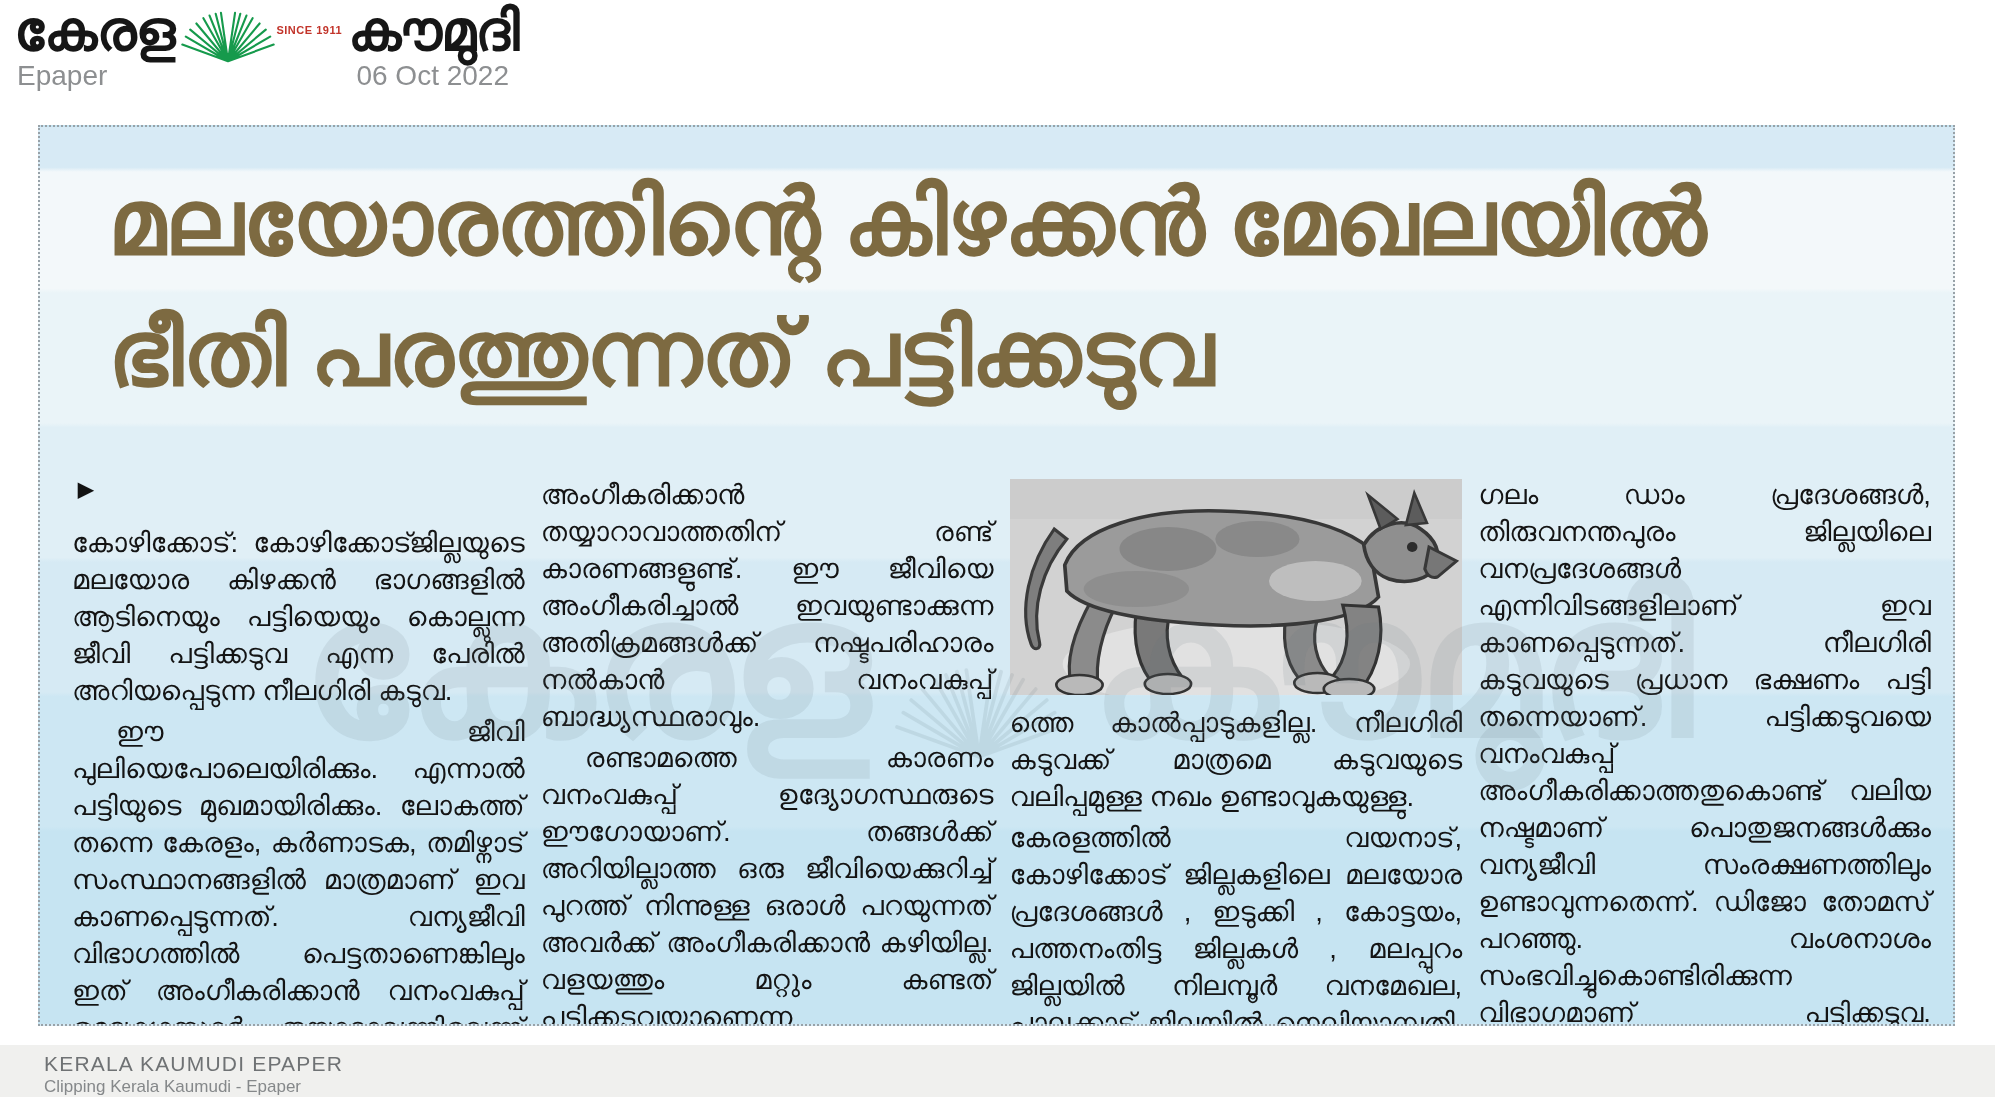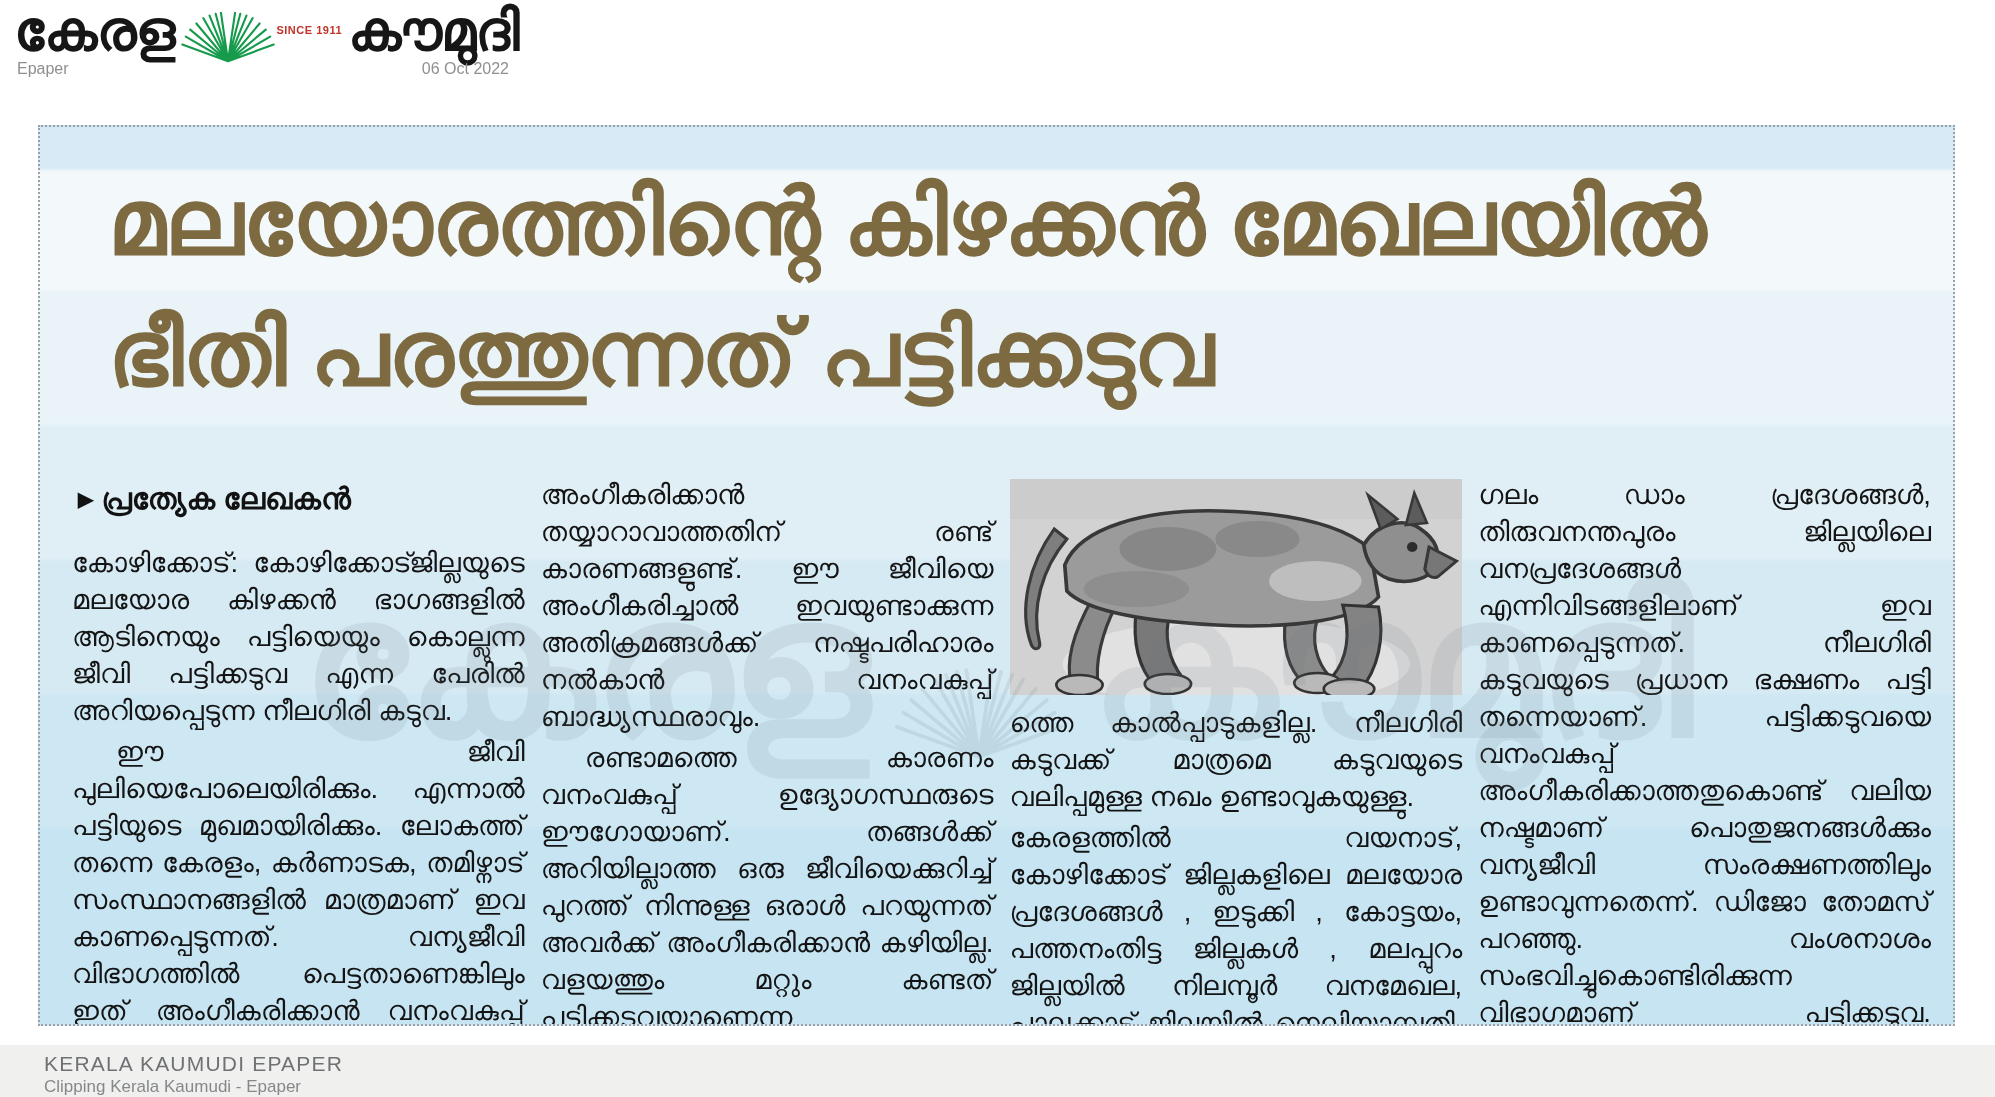--- a/index.html
+++ b/index.html
@@ -24,21 +24,21 @@
     display:flex; flex-direction:row; align-items:center;
     margin:0 2px -2px 2px;
   }
   .since-label {
     font-size:11px; font-weight:700; color:#c2342a;
     letter-spacing:.5px; margin-top:-8px; white-space:nowrap;
   }
   .meta-row {
     position:absolute; left:17px; top:60px; width:492px;
     display:flex; justify-content:space-between;
-    font-size:16px; color:#8d8f91;
+    font-size:28px; color:#8d8f91;
   }
 
   
   .clipping {
     position:absolute; left:38px; top:125px;
     width:1917px; height:901px;
     border:2px dotted #98a2a8;
     background:linear-gradient(180deg,
       #d7eaf5 0%, #d7eaf5 4.5%,
       #f3f8fa 5%, #f3f8fa 18%,
@@ -134,21 +134,20 @@
   <div class="headline">
     <div>മലയോരത്തിന്റെ കിഴക്കൻ മേഖലയിൽ</div>
     <div>ഭീതി പരത്തുന്നത് പട്ടിക്കടുവ</div>
   </div>
 
   <div class="columns">
 
     <div class="col">
       <div class="byline">
         <span class="byline-marker">▶</span>
-        <span>പ്രത്യേക ലേഖകൻ</span>
       </div>
       <p>കോഴിക്കോട്: കോഴിക്കോട്ജില്ലയുടെ മലയോര കിഴക്കൻ ഭാഗങ്ങളിൽ ആടിനെയും പട്ടിയെയും കൊല്ലുന്ന ജീവി പട്ടിക്കടുവ എന്ന പേരിൽ അറിയപ്പെടുന്ന നീലഗിരി കടുവ.</p>
       <p class="indent">ഈ ജീവി പുലിയെപോലെയിരിക്കും. എന്നാൽ പട്ടിയുടെ മുഖമായിരിക്കും. ലോകത്ത് തന്നെ കേരളം, കർണാടക, തമിഴ്നാട് സംസ്ഥാനങ്ങളിൽ മാത്രമാണ് ഇവ കാണപ്പെടുന്നത്. വന്യജീവി വിഭാഗത്തിൽ പെട്ടതാണെങ്കിലും ഇത് അംഗീകരിക്കാൻ വനംവകുപ്പ് ഉദ്യോഗസ്ഥർ തയ്യാറാവുന്നില്ലെന്ന് പ്രശസ്ത വന്യജീവി ശാസ്ത്രജ്ഞനായ ഡിജോ തോമസ് പറഞ്ഞു.</p>
     </div>
 
     <div class="col">
       <p>അംഗീകരിക്കാൻ തയ്യാറാവാത്തതിന് രണ്ട് കാരണങ്ങളുണ്ട്. ഈ ജീവിയെ അംഗീകരിച്ചാൽ ഇവയുണ്ടാക്കുന്ന അതിക്രമങ്ങൾക്ക് നഷ്ടപരിഹാരം നൽകാൻ വനംവകുപ്പ് ബാദ്ധ്യസ്ഥരാവും.</p>
       <p class="indent">രണ്ടാമത്തെ കാരണം വനംവകുപ്പ് ഉദ്യോഗസ്ഥരുടെ ഈഗോയാണ്. തങ്ങൾക്ക് അറിയില്ലാത്ത ഒരു ജീവിയെക്കുറിച്ച് പുറത്ത് നിന്നുള്ള ഒരാൾ പറയുന്നത് അവർക്ക് അംഗീകരിക്കാൻ കഴിയില്ല. വളയത്തും മറ്റും കണ്ടത് പട്ടിക്കടുവയാണെന്ന നിഗമത്തിലെത്താനുള്ള കാരണങ്ങളും ഡിജോ തോമസ് വിശദീകരിച്ചു. പുലിയേക്കാൾ വലിപ്പമുള്ള കാൽപ്പാട് വളയത്ത് നിന്ന് കിട്ടിയിട്ടുണ്ട്. ലോകത്ത് ഇന്നറിയപ്പെടുന്ന ഒരു ജീവിക്കും അതുപോലെ</p>
     </div>
 

